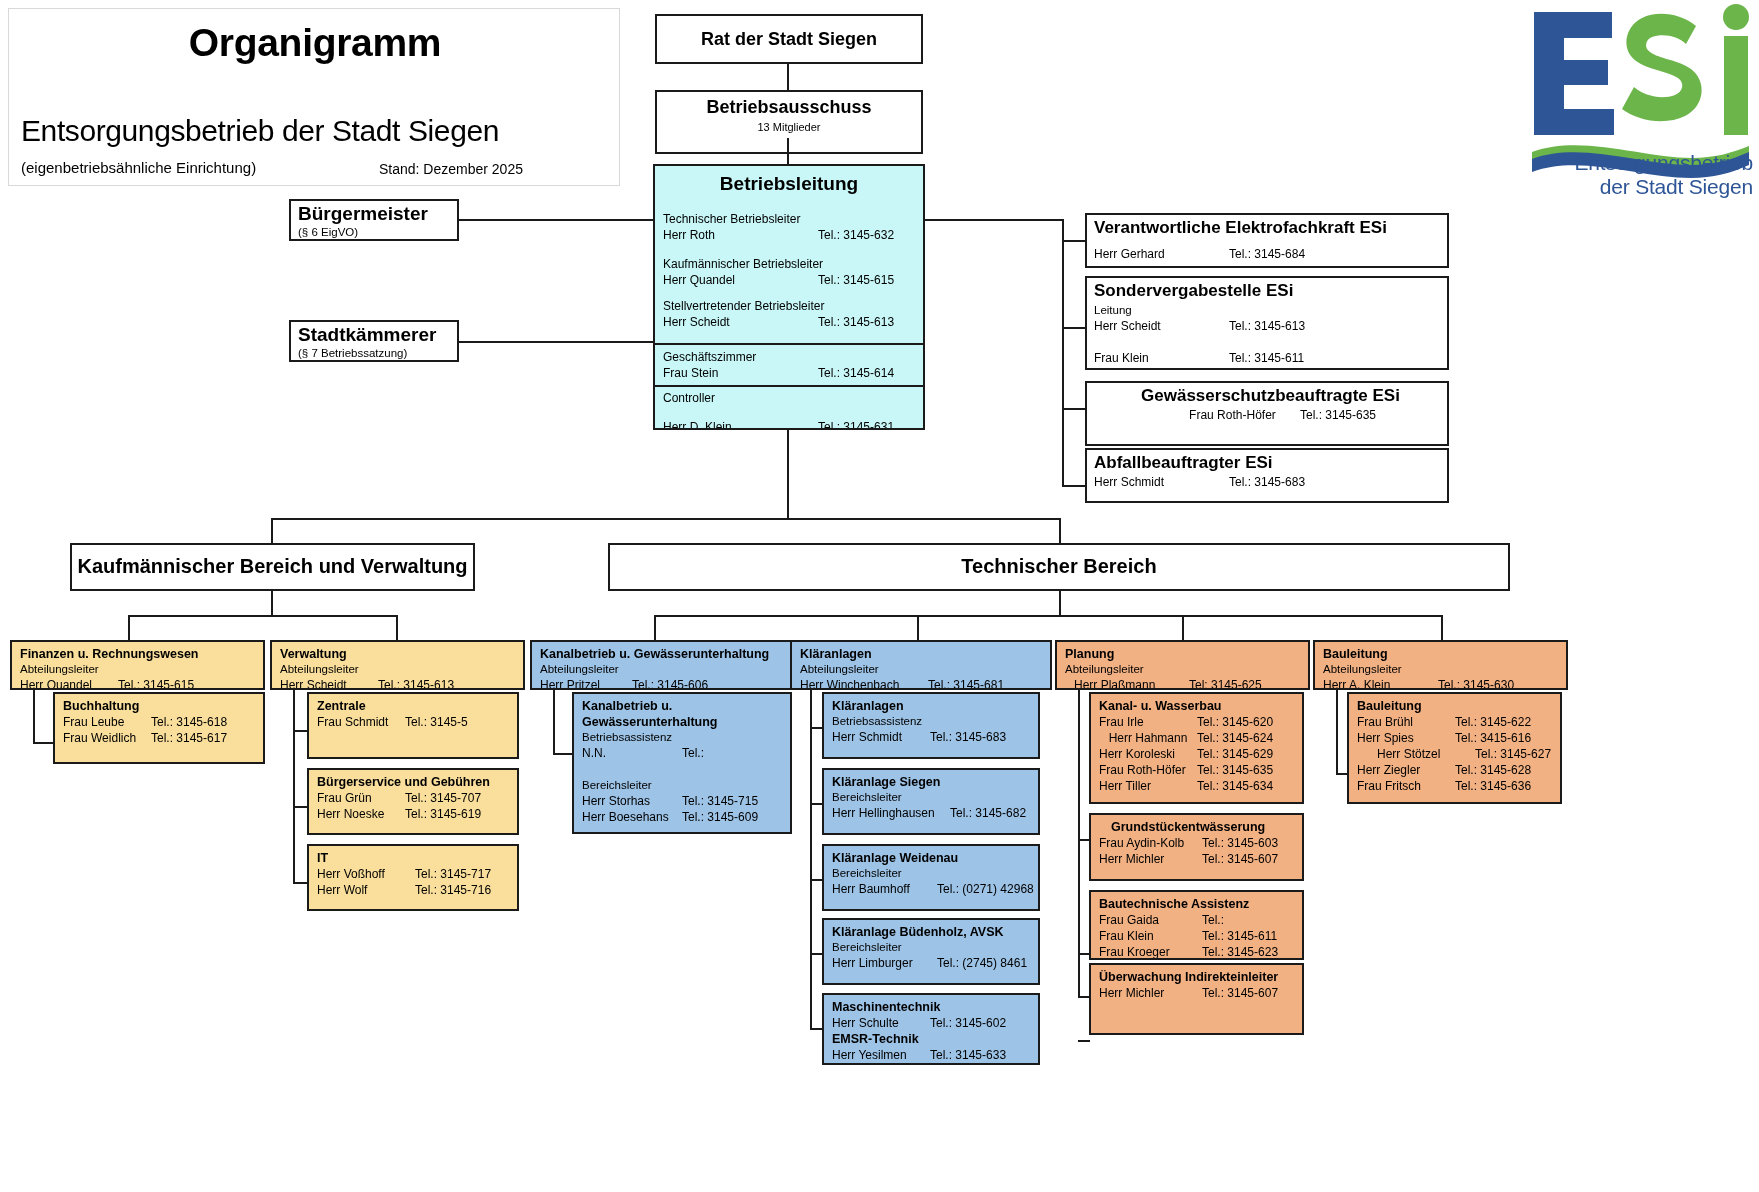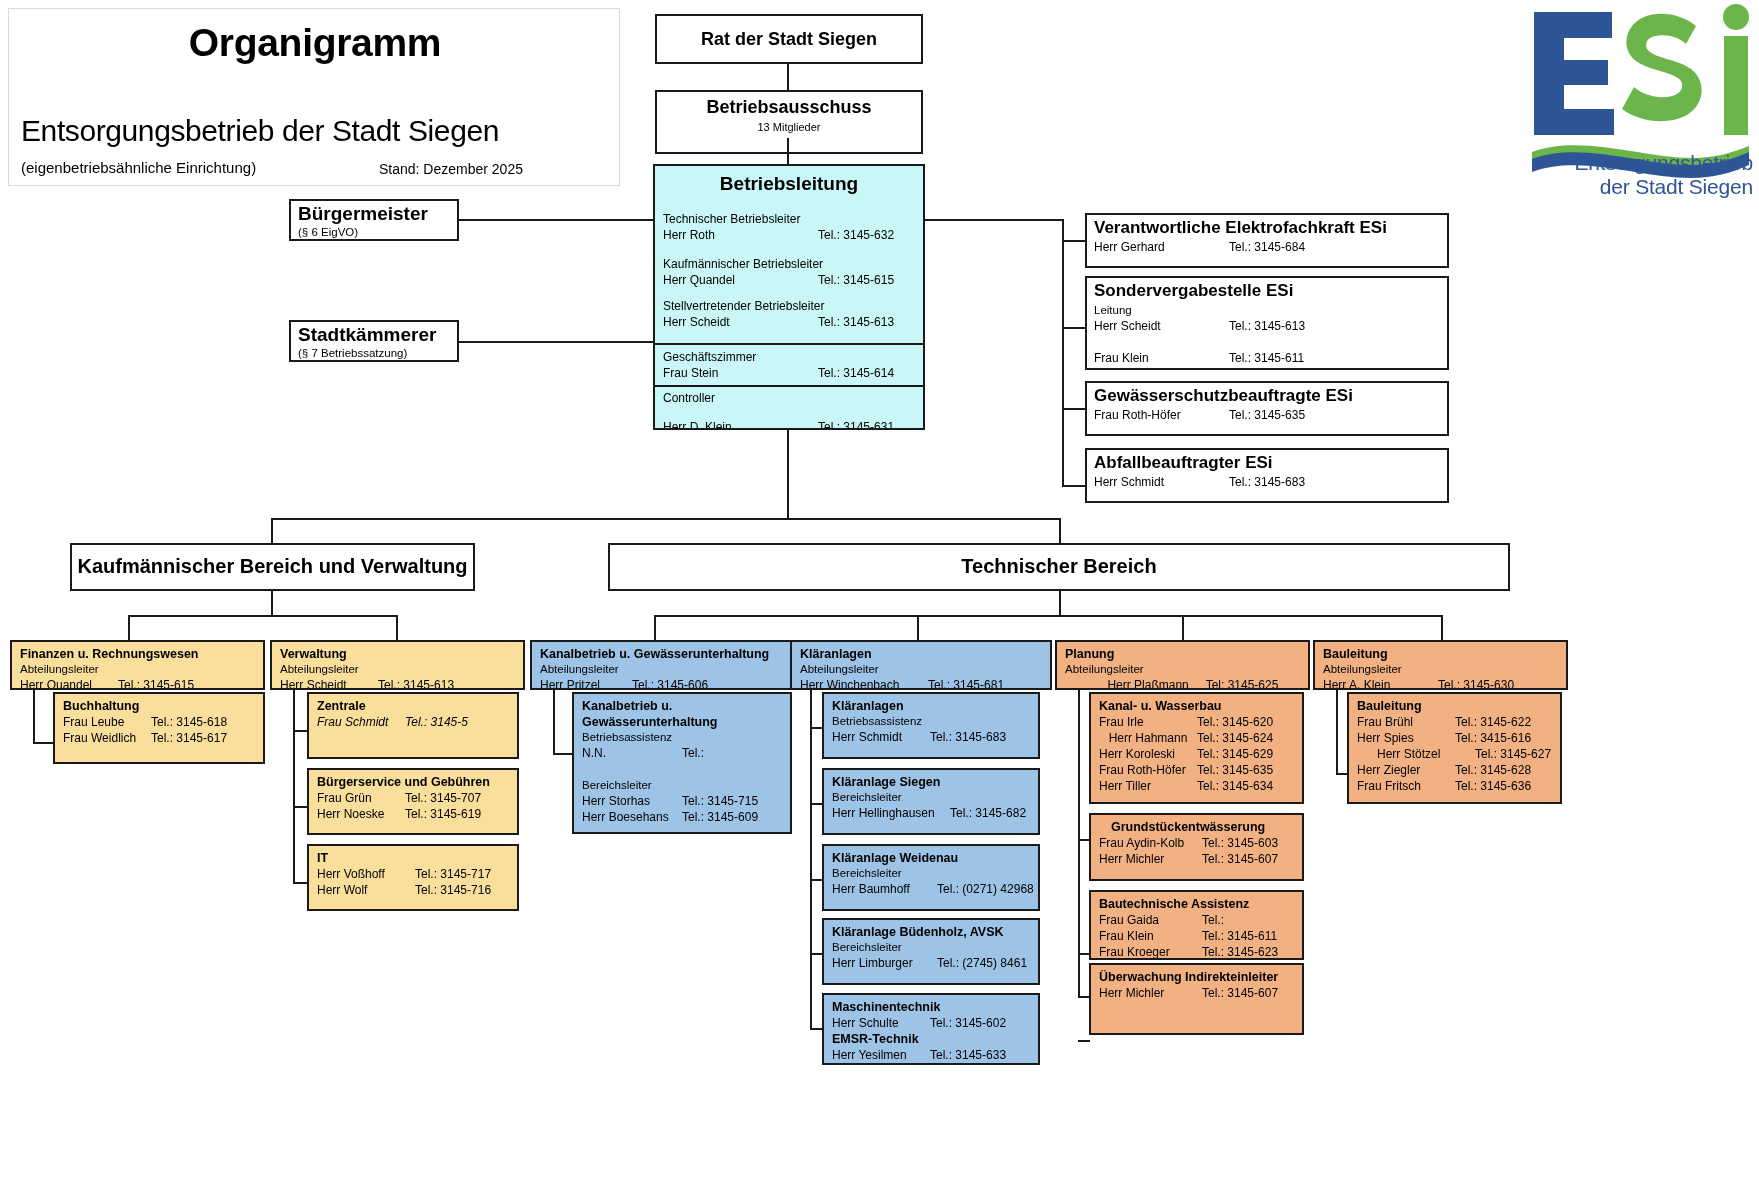--- a/index.html
+++ b/index.html
@@ -214,37 +214,37 @@
   <div class="line h" style="left:925px; top:219px; width:139px;"></div>
   <div class="line v" style="left:1062px; top:219px; height:268px;"></div>
 
   <div class="line h" style="left:1062px; top:240px; width:24px;"></div>
   <div class="line h" style="left:1062px; top:327px; width:24px;"></div>
   <div class="line h" style="left:1062px; top:408px; width:24px;"></div>
   <div class="line h" style="left:1062px; top:485px; width:24px;"></div>
 
   <div class="box" style="left:1085px; top:213px; width:364px; height:55px;">
     <div class="hdr-mid" style="margin:3px 0 0 7px;">Verantwortliche Elektrofachkraft ESi</div>
-    <div class="row" style="margin:1px 0 0 7px;">
+    <div class="row" style="margin:8px 0 0 7px;">
       <span class="nm" style="width:135px;">Herr Gerhard</span><span class="tl">Tel.: 3145-684</span>
     </div>
   </div>
 
   <div class="box" style="left:1085px; top:276px; width:364px; height:94px;">
     <div class="hdr-mid" style="margin:3px 0 0 7px;">Sondervergabestelle ESi</div>
     <div class="rowlbl" style="margin:2px 0 0 7px;">Leitung</div>
     <div class="row" style="margin:0 0 0 7px;">
       <span class="nm" style="width:135px;">Herr Scheidt</span><span class="tl">Tel.: 3145-613</span>
     </div>
     <div class="row" style="margin:16px 0 0 7px;">
       <span class="nm" style="width:135px;">Frau Klein</span><span class="tl">Tel.: 3145-611</span>
     </div>
   </div>
 
-  <div class="box" style="left:1085px; top:381px; width:364px; height:55px;">
+  <div class="box" style="left:1085px; top:381px; width:364px; height:65px;text-align:center;">
     <div class="hdr-mid" style="margin:3px 0 0 7px;">Gewässerschutzbeauftragte ESi</div>
     <div class="row" style="margin:1px 0 0 7px;">
       <span class="nm" style="width:135px;">Frau Roth-Höfer</span><span class="tl">Tel.: 3145-635</span>
     </div>
   </div>
 
   <div class="box" style="left:1085px; top:448px; width:364px; height:55px;">
     <div class="hdr-mid" style="margin:3px 0 0 7px;">Abfallbeauftragter ESi</div>
     <div class="row" style="margin:1px 0 0 7px;">
       <span class="nm" style="width:135px;">Herr Schmidt</span><span class="tl">Tel.: 3145-683</span>
@@ -303,21 +303,21 @@
       <span class="nm" style="width:98px;">Herr Scheidt</span><span class="tl">Tel.: 3145-613</span>
     </div>
   </div>
   <div class="line v" style="left:293px; top:690px; height:192px;"></div>
   <div class="line h" style="left:293px; top:730px; width:15px;"></div>
   <div class="line h" style="left:293px; top:806px; width:15px;"></div>
   <div class="line h" style="left:293px; top:882px; width:15px;"></div>
 
   <div class="box fill-yellow" style="left:307px; top:692px; width:212px; height:67px;">
     <div class="rowlbl-b" style="margin:4px 0 0 8px;">Zentrale</div>
-    <div class="row" style="margin:0 0 0 8px;font-style:italic;">
+    <div class="row" style="margin:0 0 0 8px;">
       <span class="nm" style="width:88px;">Frau Schmidt</span><span class="tl">Tel.: 3145-5</span>
     </div>
   </div>
 
   <div class="box fill-yellow" style="left:307px; top:768px; width:212px; height:67px;">
     <div class="rowlbl-b" style="margin:4px 0 0 8px;">Bürgerservice und Gebühren</div>
     <div class="row" style="margin:0 0 0 8px;">
       <span class="nm" style="width:88px;">Frau Grün</span><span class="tl">Tel.: 3145-707</span>
     </div>
     <div class="row" style="margin:0 0 0 8px;">
@@ -413,21 +413,21 @@
     </div>
     <div class="rowlbl-b" style="margin:0 0 0 8px;">EMSR-Technik</div>
     <div class="row" style="margin:0 0 0 8px;">
       <span class="nm" style="width:98px;">Herr Yesilmen</span><span class="tl">Tel.: 3145-633</span>
     </div>
   </div>
 
   <div class="box fill-orange" style="left:1055px; top:640px; width:255px; height:50px;">
     <div class="rowlbl-b" style="margin:4px 0 0 8px;">Planung</div>
     <div class="rowlbl" style="margin:0 0 0 8px;">Abteilungsleiter</div>
-    <div class="row" style="margin:0 0 0 4px;text-align:center;">
+    <div class="row" style="margin:0 0 0 17px;">
       <span class="nm" style="width:115px;">Herr Plaßmann</span><span class="tl">Tel: 3145-625</span>
     </div>
   </div>
   <div class="line v" style="left:1078px; top:690px; height:306px;"></div>
   <div class="line h" style="left:1078px; top:839px; width:12px;"></div>
   <div class="line h" style="left:1078px; top:953px; width:12px;"></div>
   <div class="line h" style="left:1078px; top:1040px; width:12px;"></div>
   <div class="line h" style="left:1078px; top:996px; width:12px;"></div>
 
   <div class="box fill-orange" style="left:1089px; top:692px; width:215px; height:112px;">

